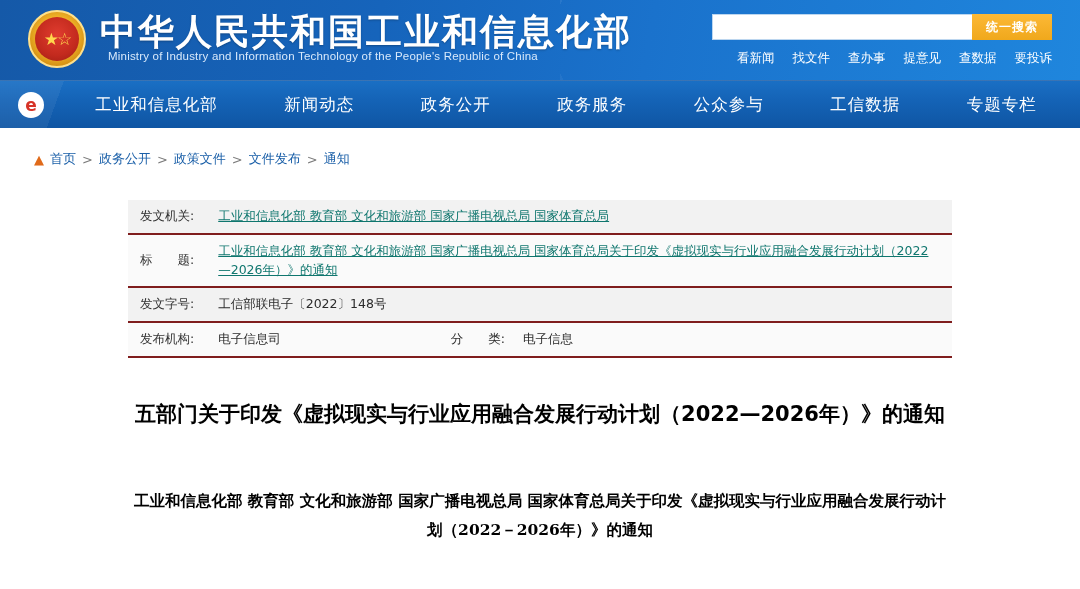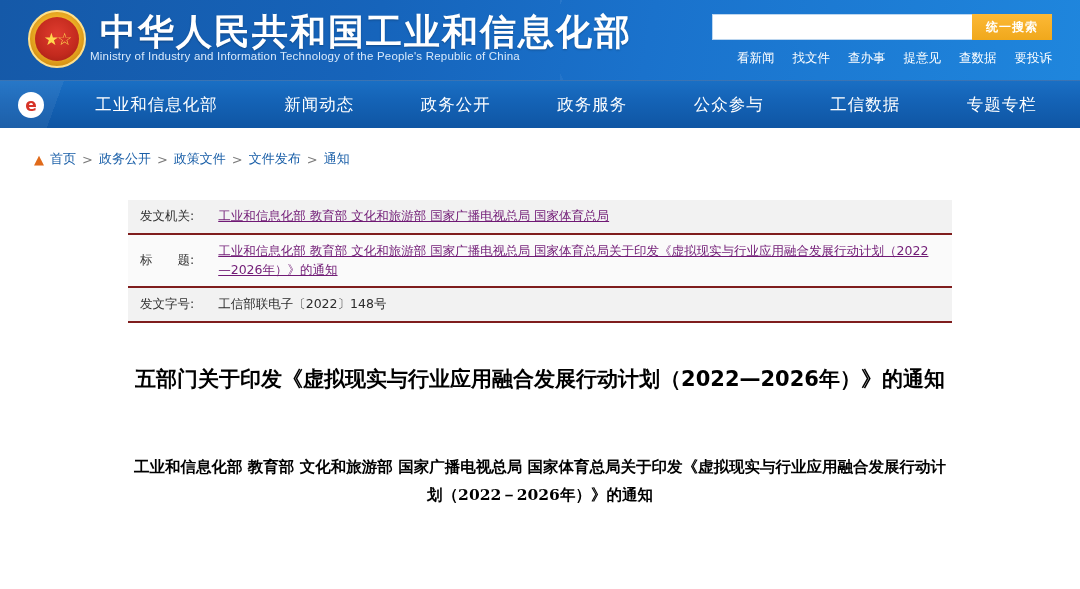--- a/index.html
+++ b/index.html
@@ -53,21 +53,21 @@
     left: 100px; top: 8px;
     color: #ffffff;
     font-size: 36px;
     font-weight: bold;
     letter-spacing: 2px;
     font-family: "DejaVu Sans", "Liberation Sans", sans-serif;
     text-shadow: 0 1px 2px rgba(0,0,0,0.25);
   }
   .site-subtitle {
     position: absolute;
-    left: 90px; top: 50px;
+    left: 108px; top: 50px;
     color: #d8e9fb;
     font-size: 11.5px;
     letter-spacing: 0.2px;
   }
 
   
   .search-wrap {
     position: absolute;
     right: 28px; top: 14px;
     display: flex;
@@ -178,21 +178,21 @@
     border-collapse: collapse;
     font-size: 12.5px;
     color: #2b2b2b;
     font-family: "DejaVu Sans", "Liberation Sans", sans-serif;
   }
   .meta tr { border-bottom: 2px solid #7f1d1d; }
   .meta tr:nth-child(odd) { background: #f2f2f2; }
   .meta tr:nth-child(even) { background: #fafafa; }
   .meta td { padding: 7px 12px; vertical-align: middle; line-height: 1.5; }
   .meta .lbl { width: 78px; white-space: nowrap; color: #333; }
-  .meta .link { color: #701a75; text-decoration: underline; }
+  .meta .link { color: #0f766e; text-decoration: underline; }
   .meta .half-lbl { white-space: nowrap; padding-left: 0; }
 
   
   .doc-title {
     width: 810px;
     margin: 40px auto 0;
     text-align: center;
     font-size: 21px;
     font-weight: bold;
     line-height: 1.6;
@@ -276,18 +276,28 @@
   <tr>
     <td class="lbl">标　　题:</td>
     <td>
       <span class="link">工业和信息化部 教育部 文化和旅游部 国家广播电视总局 国家体育总局关于印发《虚拟现实与行业应用融合发展行动计划（2022—2026年）》的通知</span>
     </td>
   </tr>
   <tr>
     <td class="lbl">发文字号:</td>
     <td>工信部联电子〔2022〕148号</td>
   </tr>
+  <tr>
+    <td class="lbl">发布机构:</td>
+    <td>
+      <span>电子信息司</span>
+      <span style="display:inline-block;width:162px"></span>
+      <span class="half-lbl">分　　类:</span>
+      <span style="display:inline-block;width:10px"></span>
+      <span>电子信息</span>
+    </td>
+  </tr>
 </tbody>
   </table>
 
 <div class="doc-title">五部门关于印发《虚拟现实与行业应用融合发展行动计划（2022—2026年）》的通知</div>
 
 <div class="doc-sub">工业和信息化部 教育部 文化和旅游部 国家广播电视总局 国家体育总局关于印发《虚拟现实与行业应用融合发展行动计划（2022－2026年）》的通知</div>
 
 </body></html>

